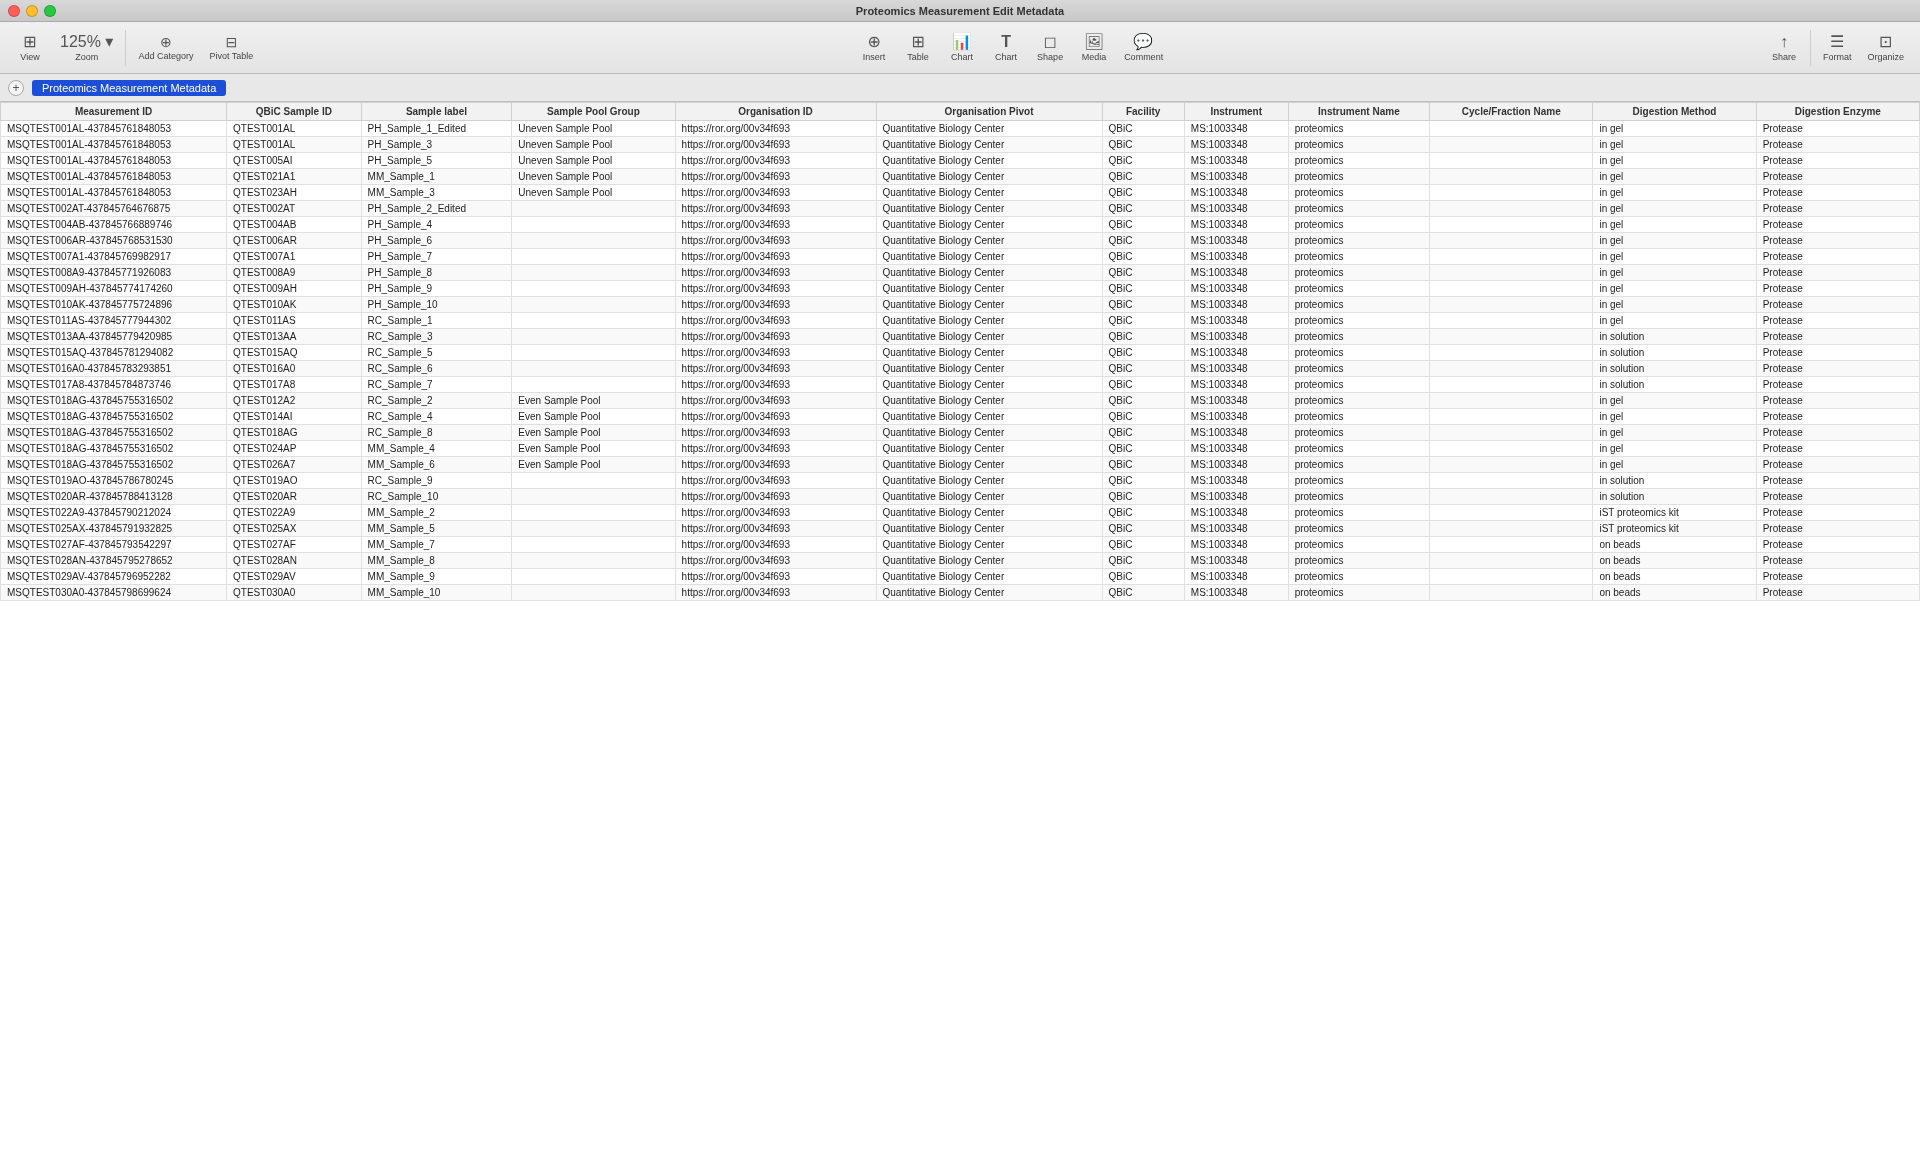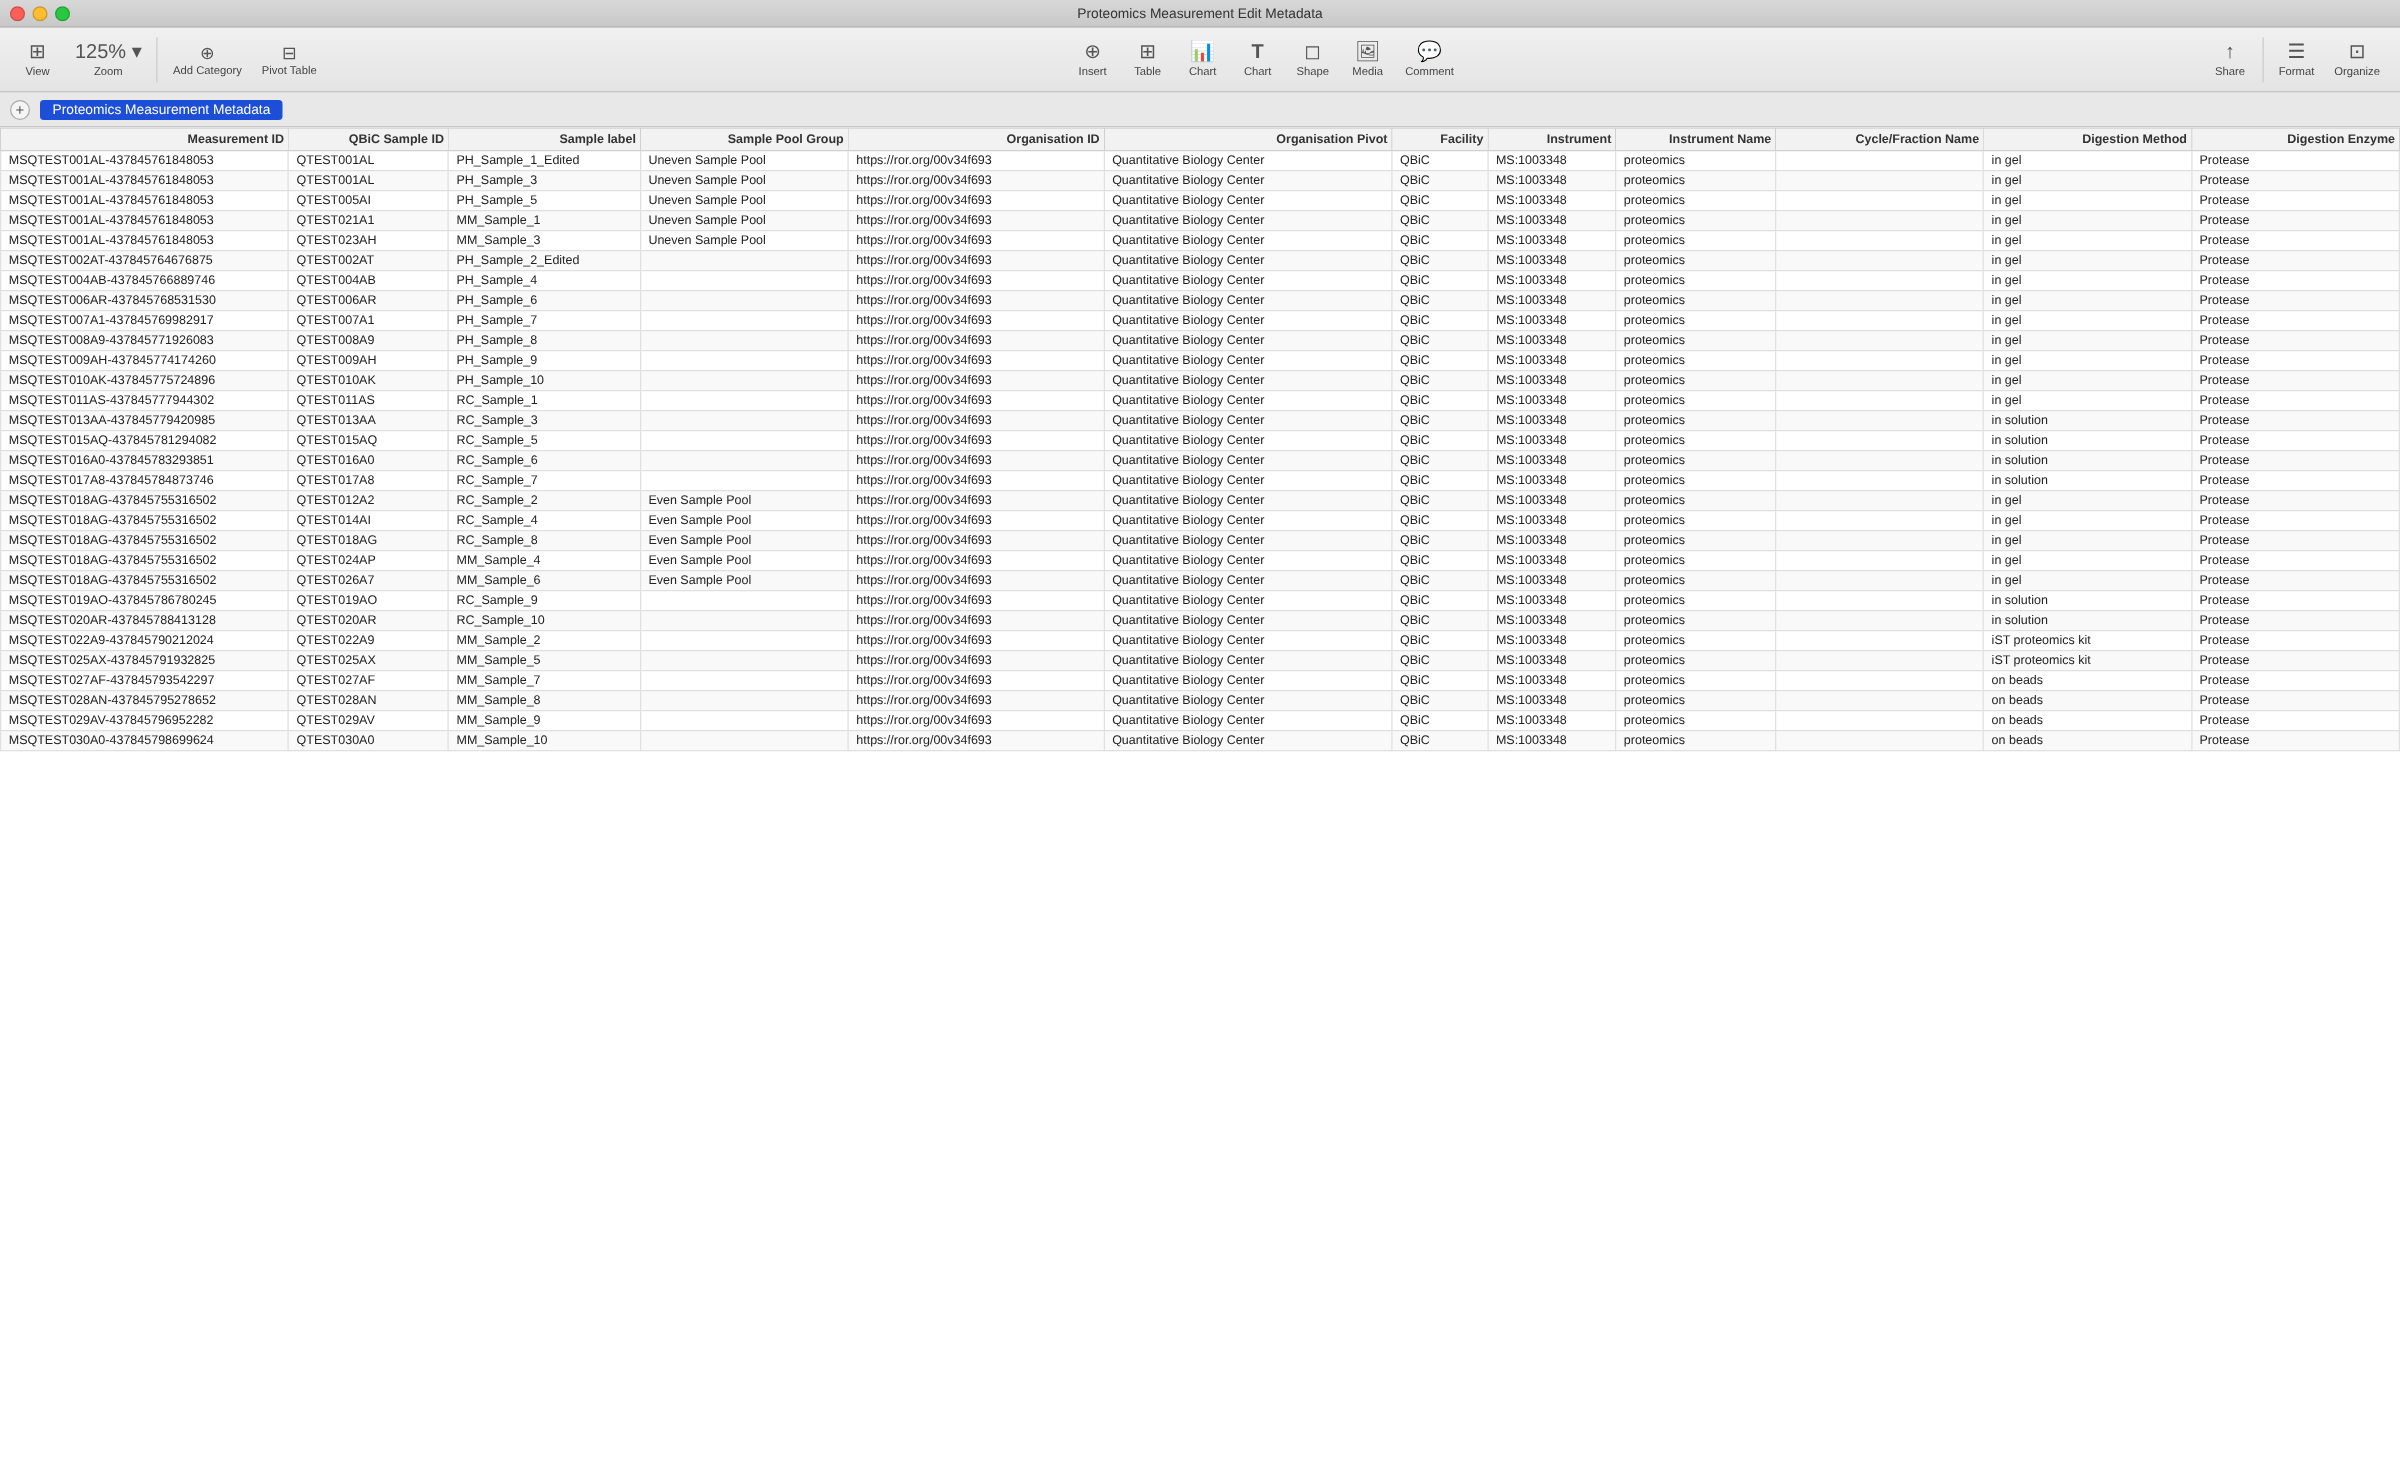--- a/index.html
+++ b/index.html
@@ -34,21 +34,21 @@
       width: 12px;
       height: 12px;
       border-radius: 50%;
       border: 0.5px solid rgba(0,0,0,0.2);
     }
     .tb-close { background: #ff5f57; }
     .tb-minimize { background: #febc2e; }
     .tb-maximize { background: #28c840; }
     .title-bar-title {
       font-size: 11px;
-      font-weight: 400;
+      font-weight: 700;
       color: #333;
     }
 
     
     .toolbar {
       height: 52px;
       background: linear-gradient(to bottom, #f0f0f0, #e4e4e4);
       border-bottom: 1px solid #bbb;
       display: flex;
       align-items: center;
@@ -150,29 +150,29 @@
 
     table {
       border-collapse: collapse;
       width: max-content;
       min-width: 100%;
     }
 
     thead tr th {
       background: #f2f2f2;
       border: 0.5px solid #d0d0d0;
-      padding: 3px 3px;
+      padding: 3px 15px;
       font-weight: 600;
       font-size: 10px;
       color: #333;
       white-space: nowrap;
       position: sticky;
       top: 0;
       z-index: 10;
-      text-align: right;
+      text-align: center;
       min-width: 80px;
     }
 
     thead tr th:first-child {
       min-width: 180px;
     }
     thead tr th:nth-child(2) { min-width: 100px; }
     thead tr th:nth-child(3) { min-width: 120px; }
     thead tr th:nth-child(4) { min-width: 130px; }
     thead tr th:nth-child(5) { min-width: 160px; }

